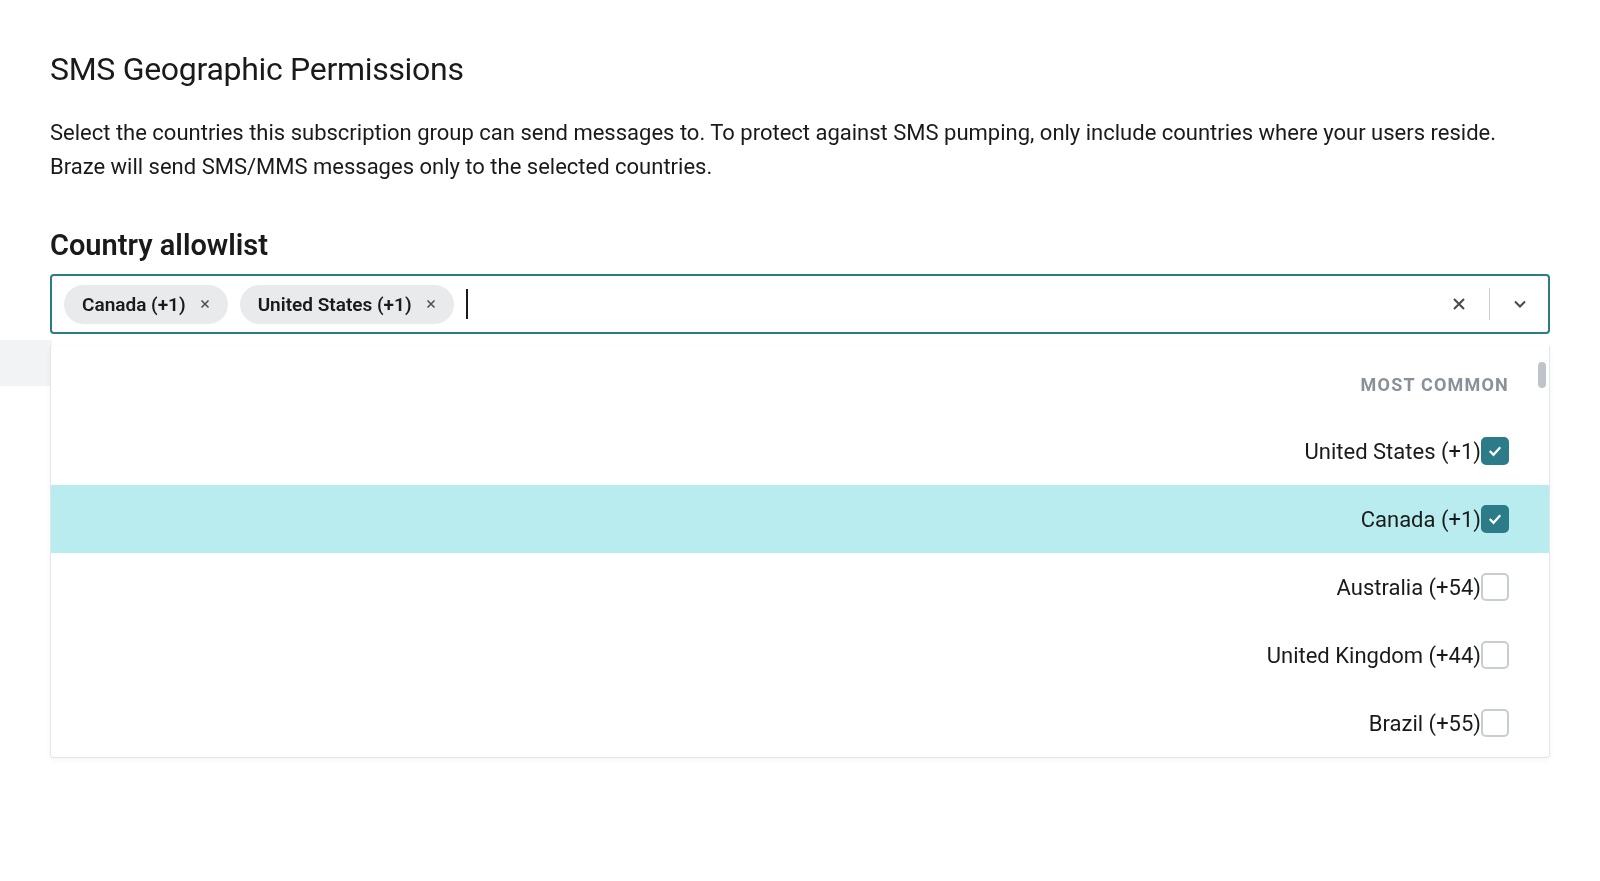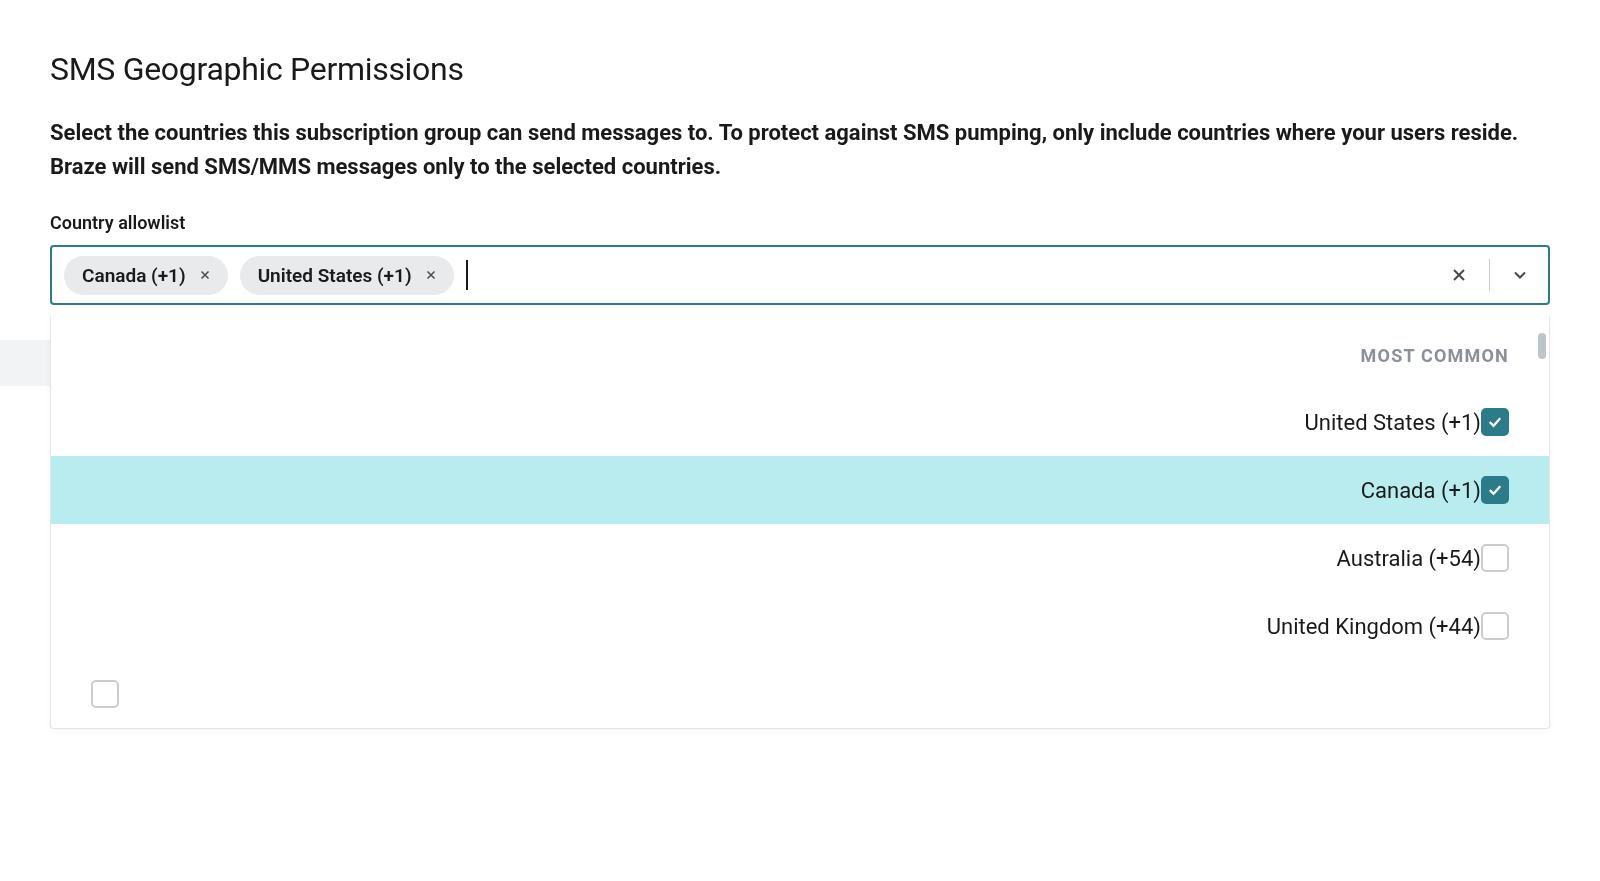--- a/index.html
+++ b/index.html
@@ -21,25 +21,25 @@
       font-size: 32px;
       font-weight: 400;
       color: #1a1a1a;
       margin-bottom: 28px;
       letter-spacing: -0.3px;
     }
     .description {
       font-size: 22px;
       line-height: 1.55;
       color: #1a1a1a;
-      margin-bottom: 28px;
-      font-weight: 700;
+      margin-bottom: 44px;
+      font-weight: 400;
     }
     .field-label {
-      font-size: 18px;
+      font-size: 29px;
       font-weight: 600;
       color: #1a1a1a;
       margin-bottom: 12px;
     }
     .multiselect {
       display: flex;
       align-items: center;
       border: 2px solid #2c7b88;
       border-radius: 4px;
       padding: 8px 10px 8px 12px;
@@ -264,17 +264,18 @@
     <span class="option-label">Australia (+54)</span>
     <span class="checkbox"></span>
   </div>
 
   <div class="option-row">
     <span class="option-label">United Kingdom (+44)</span>
     <span class="checkbox"></span>
   </div>
 
   <div class="option-row">
+    <span class="option-label">Brazil (+55)</span>
     <span class="checkbox"></span>
   </div>
 
 
 </div>
 
 </body></html>

